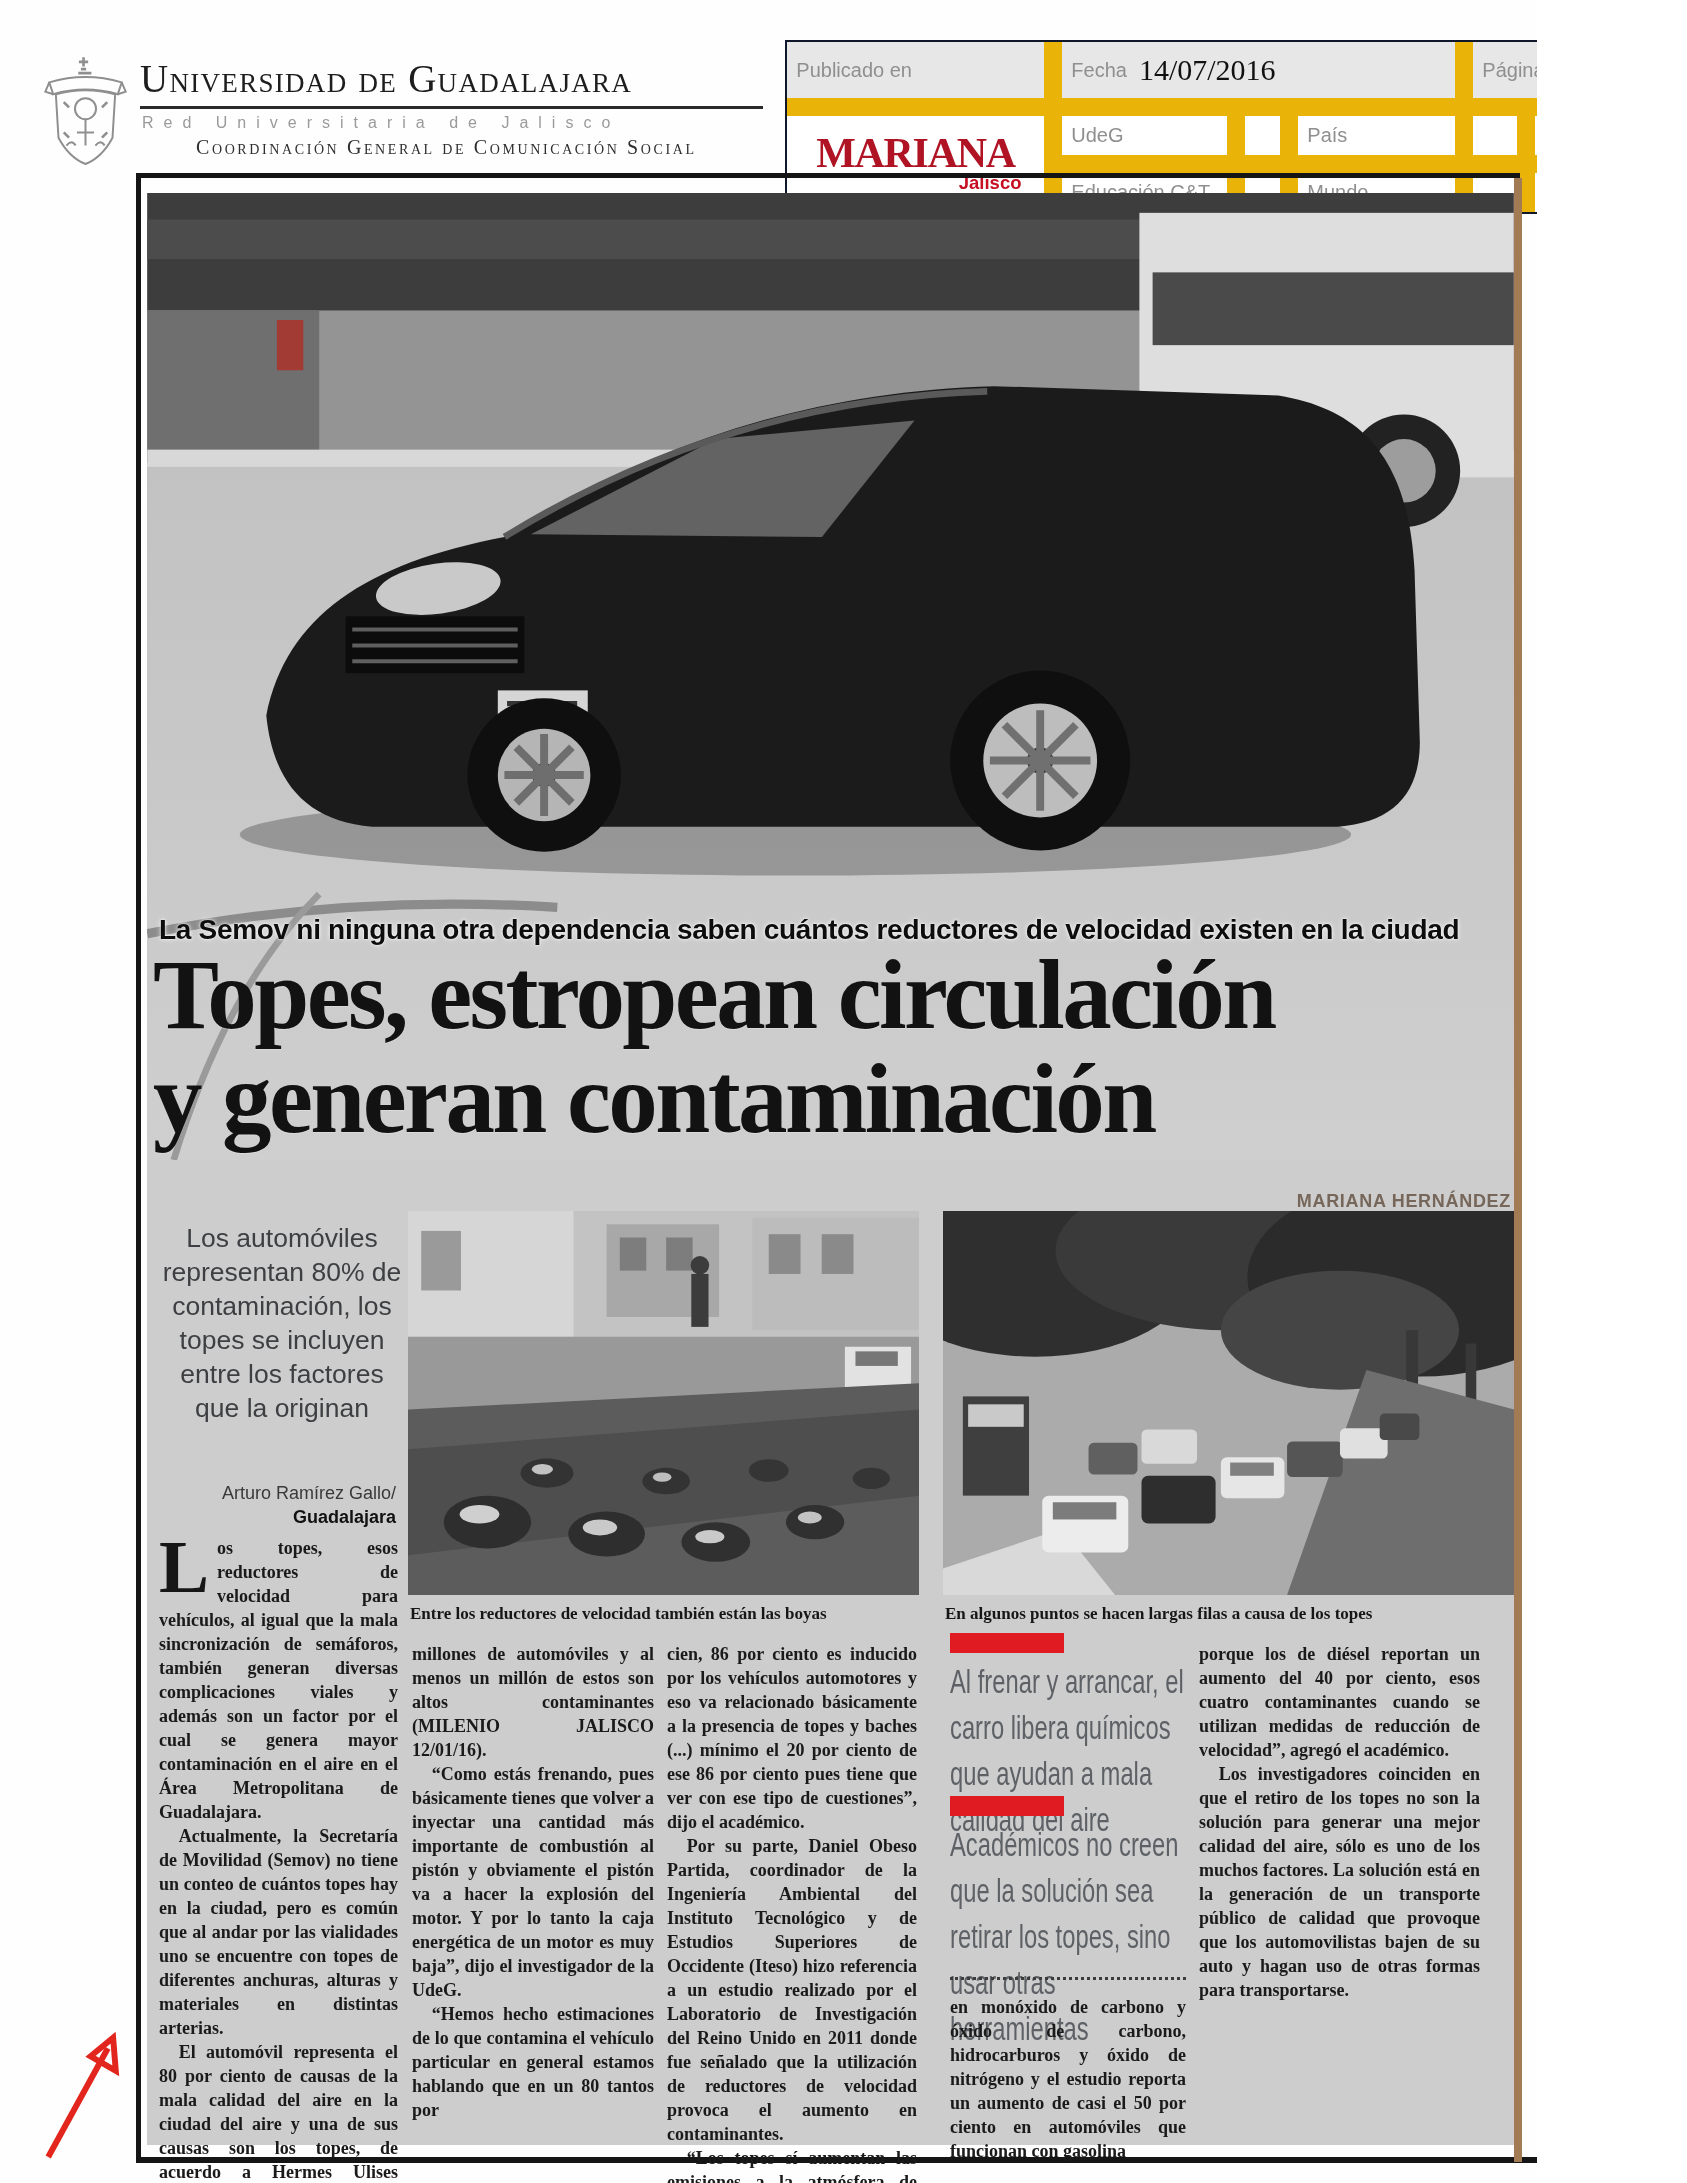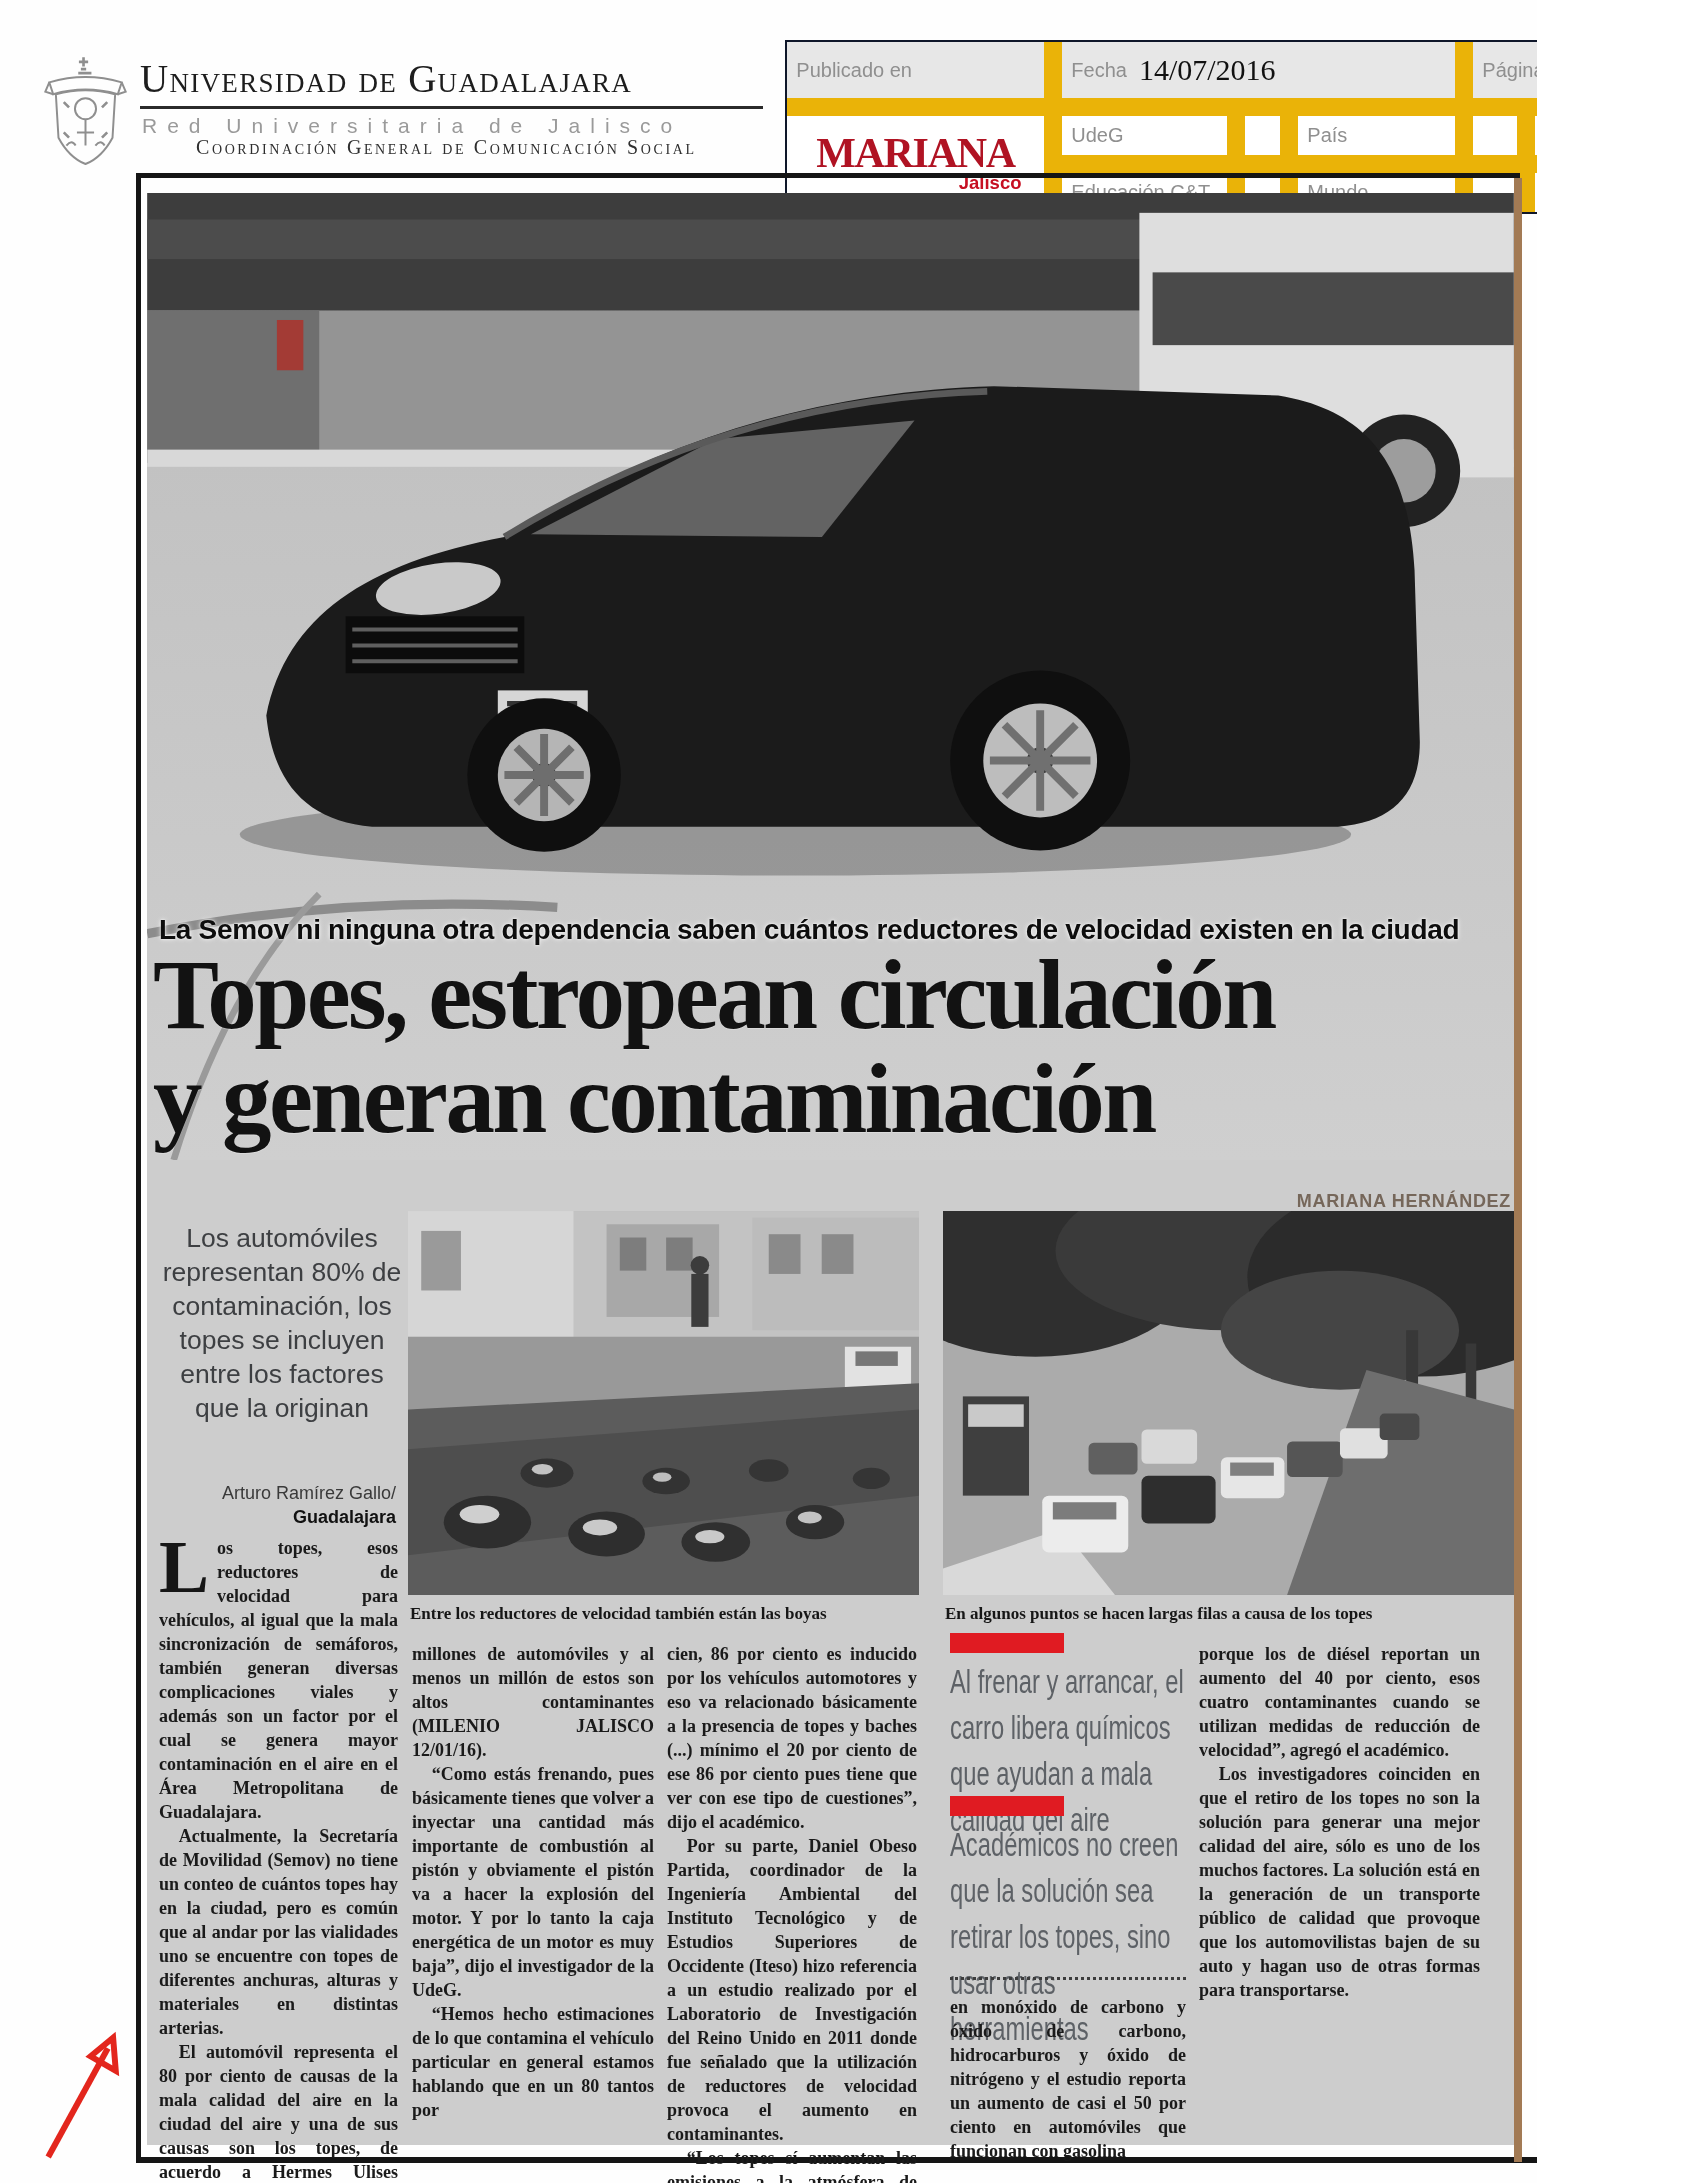--- a/index.html
+++ b/index.html
@@ -3,21 +3,21 @@
 <meta charset="utf-8">
 <style>
   html,body{margin:0;padding:0;background:#ffffff;}
   .page{position:relative;width:1537px;height:2183px;background:#fefefe;overflow:hidden;
         font-family:"Liberation Serif","DejaVu Serif",serif;}
   .abs{position:absolute;}
 
   
   .uni-title{font-size:39px;font-variant:small-caps;letter-spacing:1.3px;color:#1d1d1d;white-space:nowrap;}
   .uni-rule{background:#2a2a2a;height:2.6px;}
-  .uni-network{font-family:"Liberation Sans","DejaVu Sans",sans-serif;font-size:21px;color:#9a9a9a;
+  .uni-network{font-family:"Liberation Sans","DejaVu Sans",sans-serif;font-size:16px;color:#9a9a9a;
                letter-spacing:10px;white-space:nowrap;}
   .uni-dept{font-variant:small-caps;font-size:20px;color:#2e2e2e;letter-spacing:2.6px;white-space:nowrap;}
 
   
   .clip-table{display:grid;grid-template-columns:257px 165px 35px 157px 44px 166px 30px;
               grid-template-rows:56px 39px 39px;gap:18px;background:#eab308;border:2px solid #0f172a;}
   .ct-cell{background:#ffffff;display:flex;align-items:center;padding:0 9.3px;overflow:hidden;}
   .ct-head{background:#e7e7e7;}
   .ct-label{font-family:"Liberation Sans","DejaVu Sans",sans-serif;font-size:20px;color:#8f8f8f;white-space:nowrap;}
   .ct-value{font-size:30px;color:#111;margin-left:12px;white-space:nowrap;font-family:Liberation Serif, serif;}

